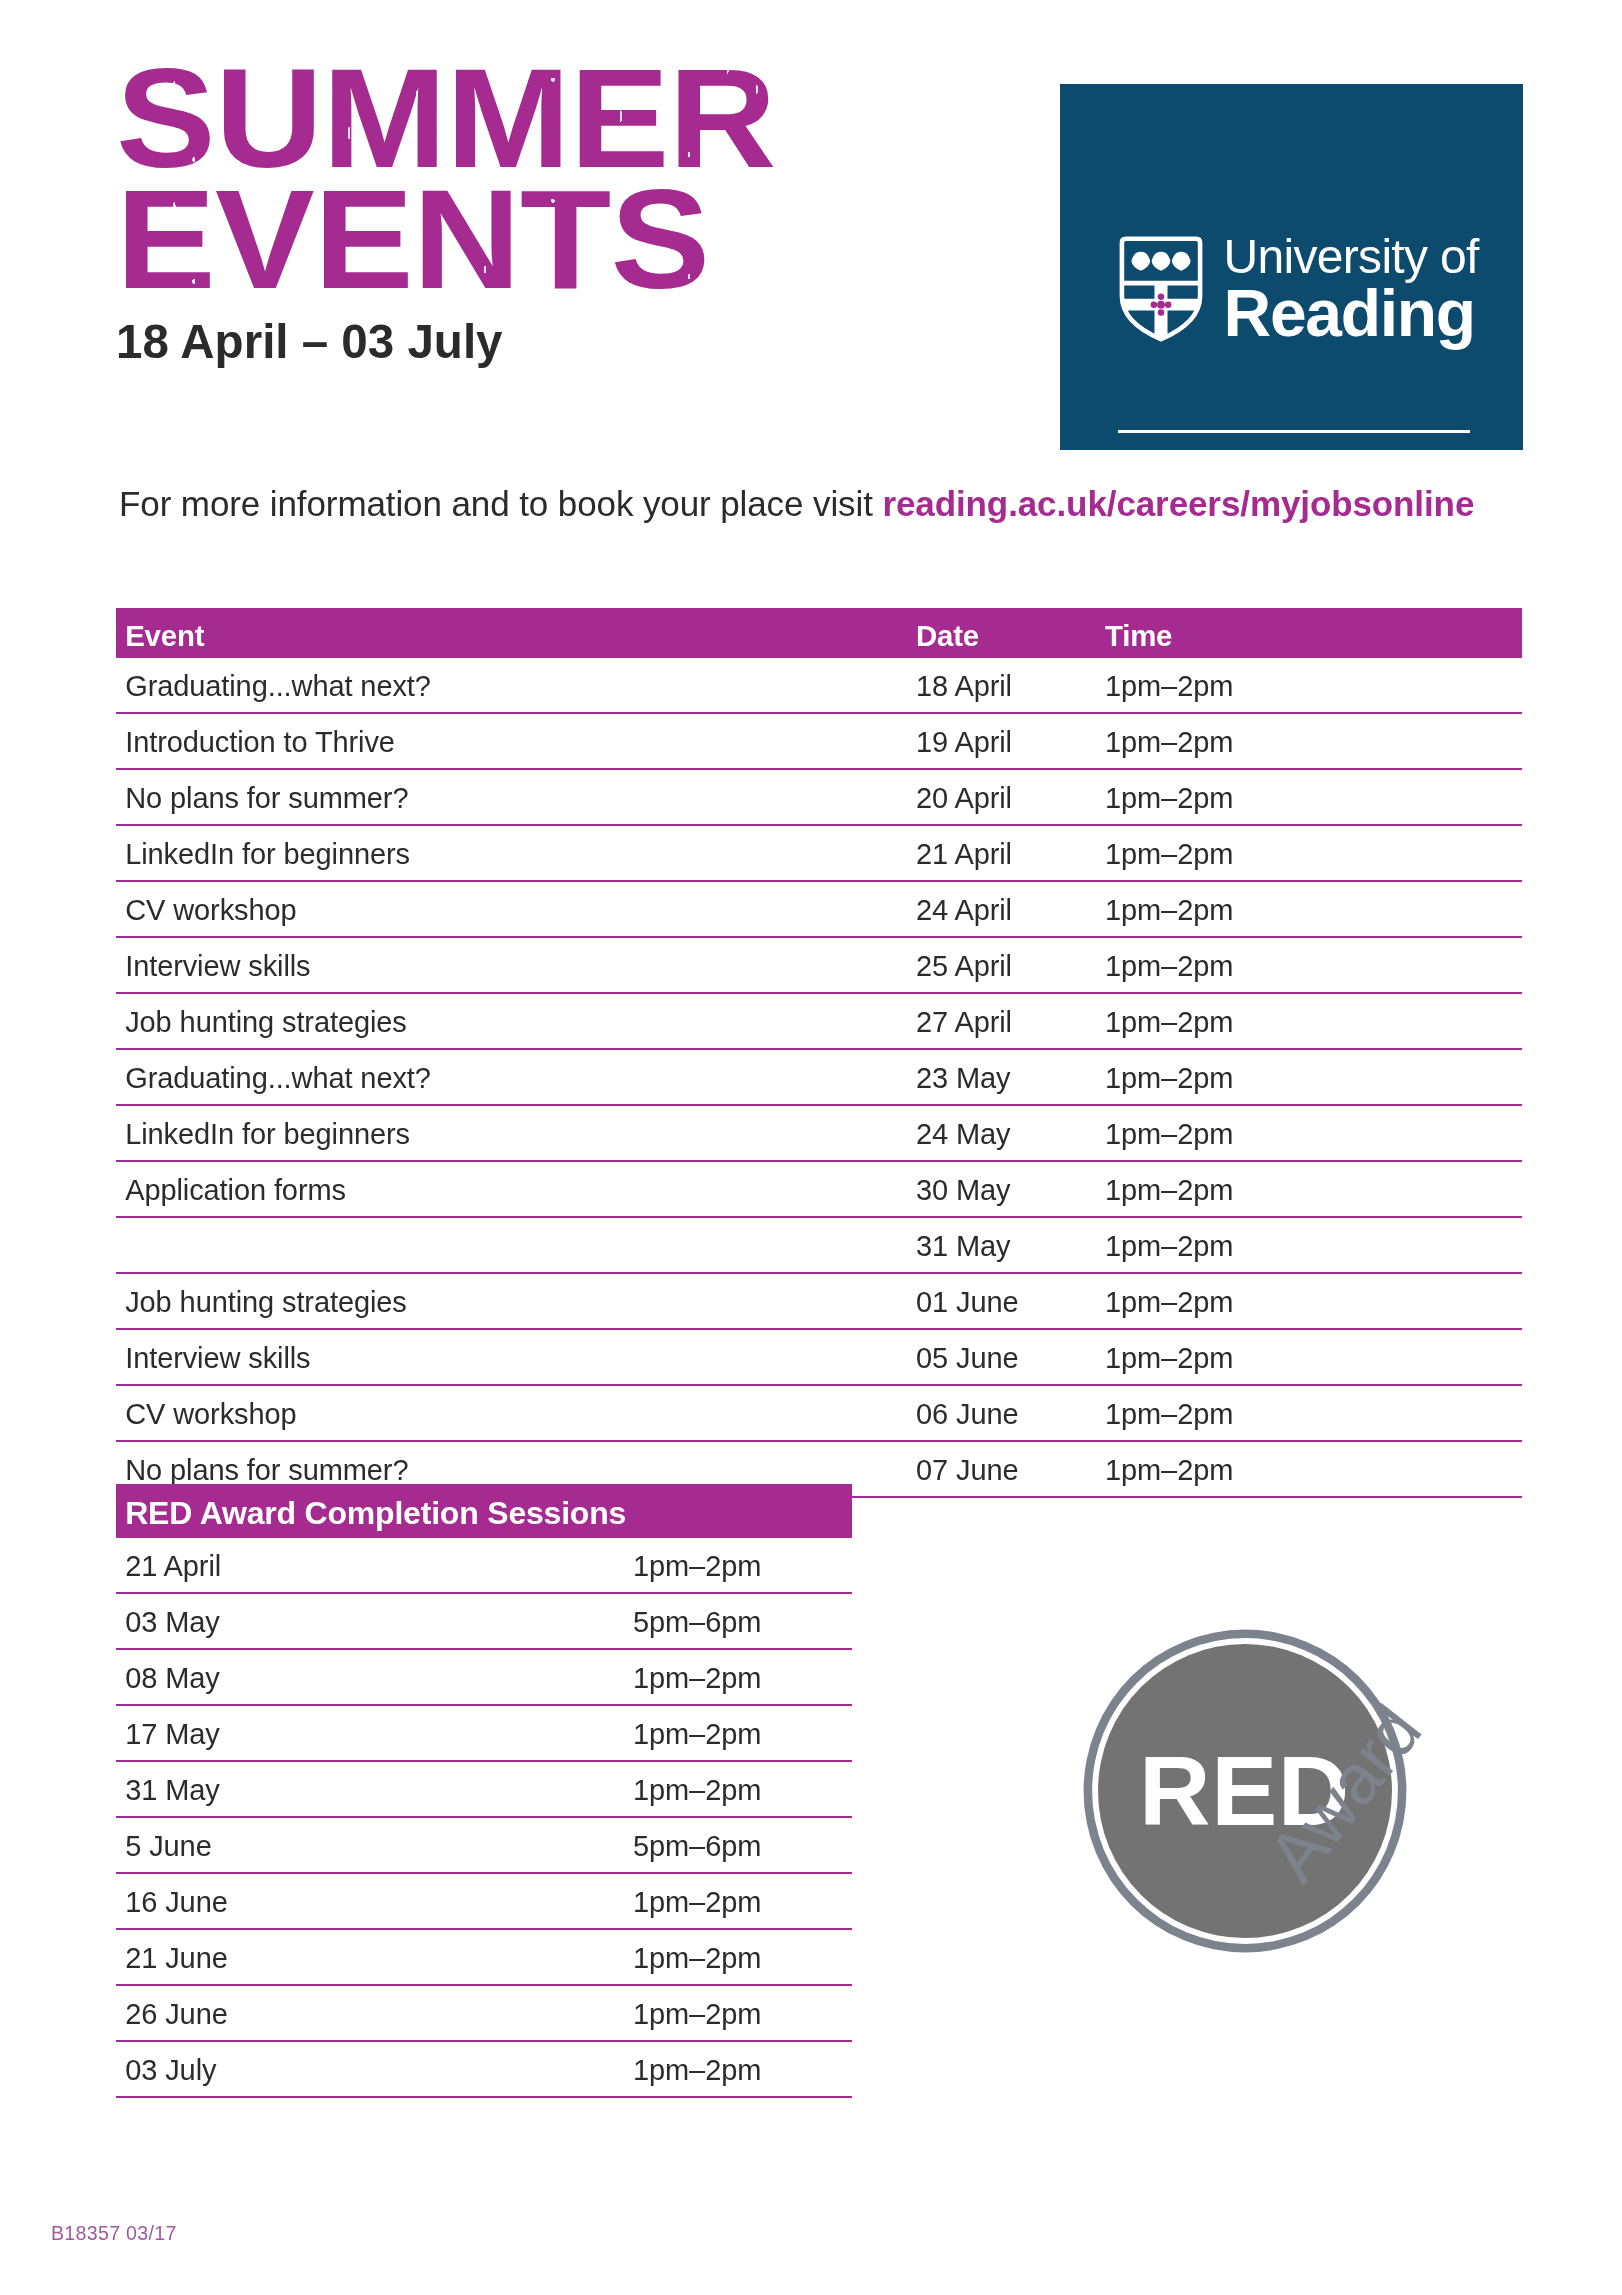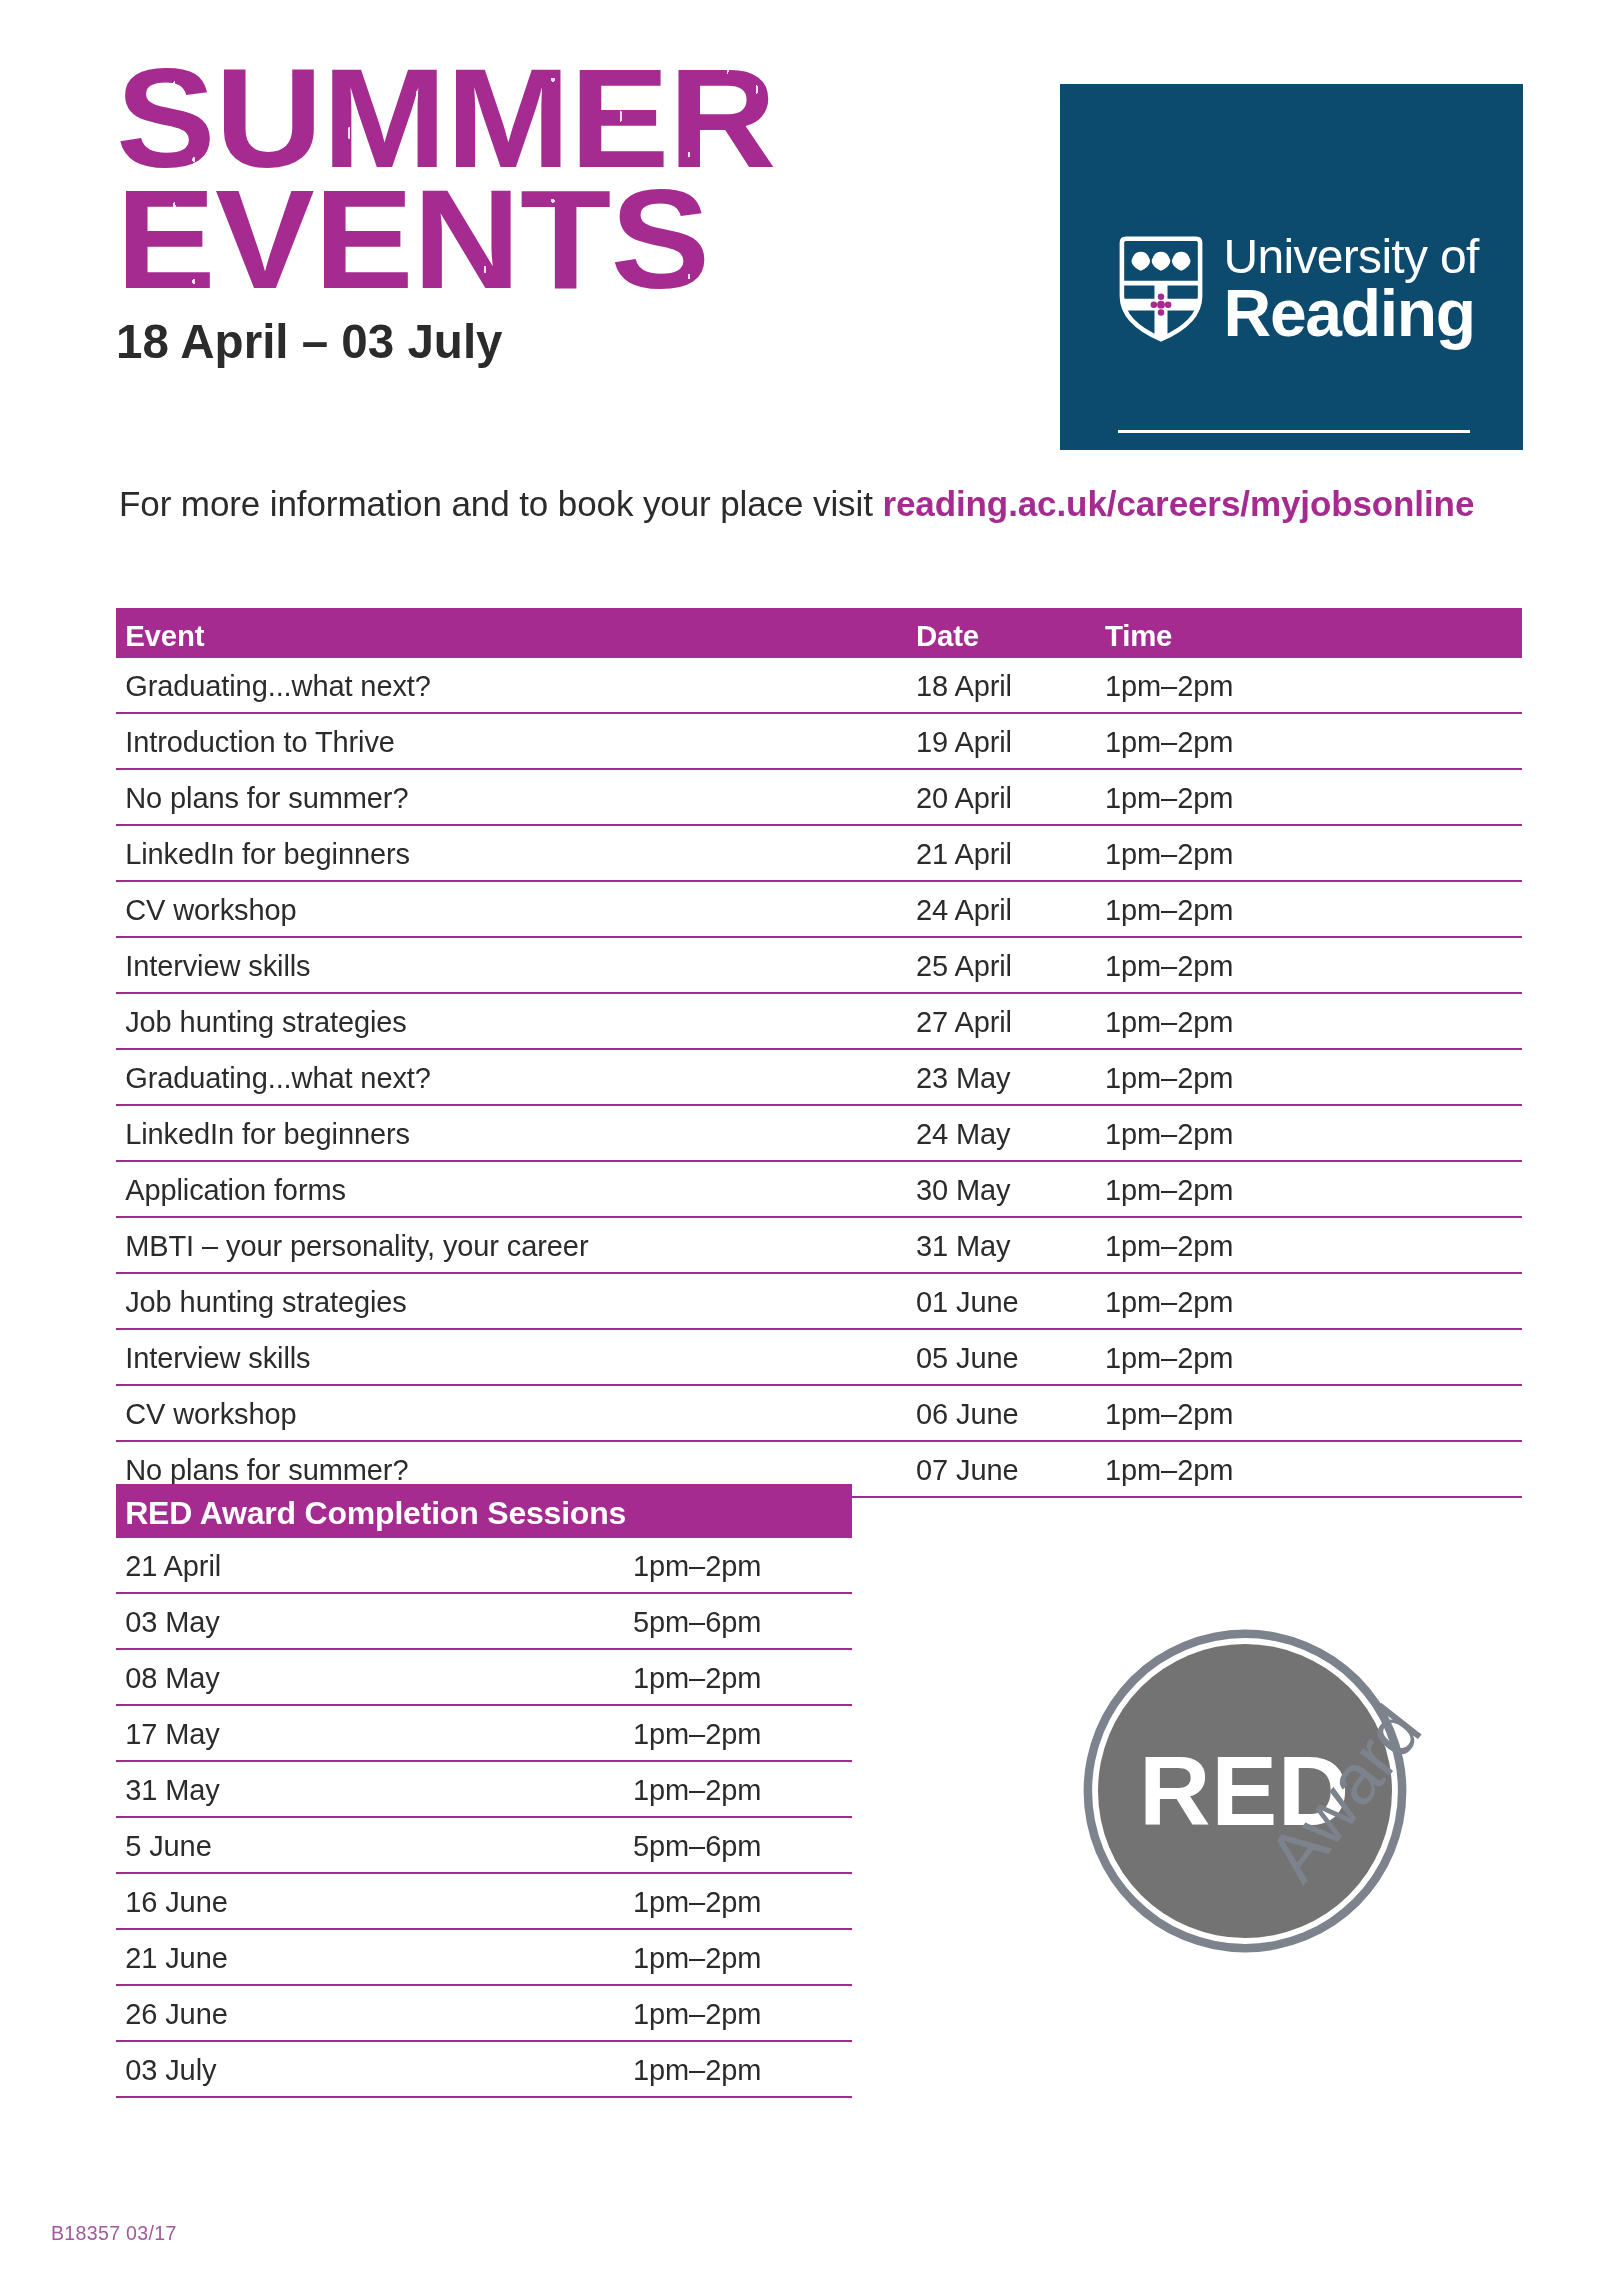--- a/index.html
+++ b/index.html
@@ -393,21 +393,20 @@
     <div class="cell col-event">LinkedIn for beginners</div>
     <div class="cell col-date">24 May</div>
     <div class="cell col-time">1pm–2pm</div>
   </div>
   <div class="trow">
     <div class="cell col-event">Application forms</div>
     <div class="cell col-date">30 May</div>
     <div class="cell col-time">1pm–2pm</div>
   </div>
   <div class="trow">
-    <div class="cell col-event">MBTI – your personality, your career</div>
     <div class="cell col-date">31 May</div>
     <div class="cell col-time">1pm–2pm</div>
   </div>
   <div class="trow">
     <div class="cell col-event">Job hunting strategies</div>
     <div class="cell col-date">01 June</div>
     <div class="cell col-time">1pm–2pm</div>
   </div>
   <div class="trow">
     <div class="cell col-event">Interview skills</div>

